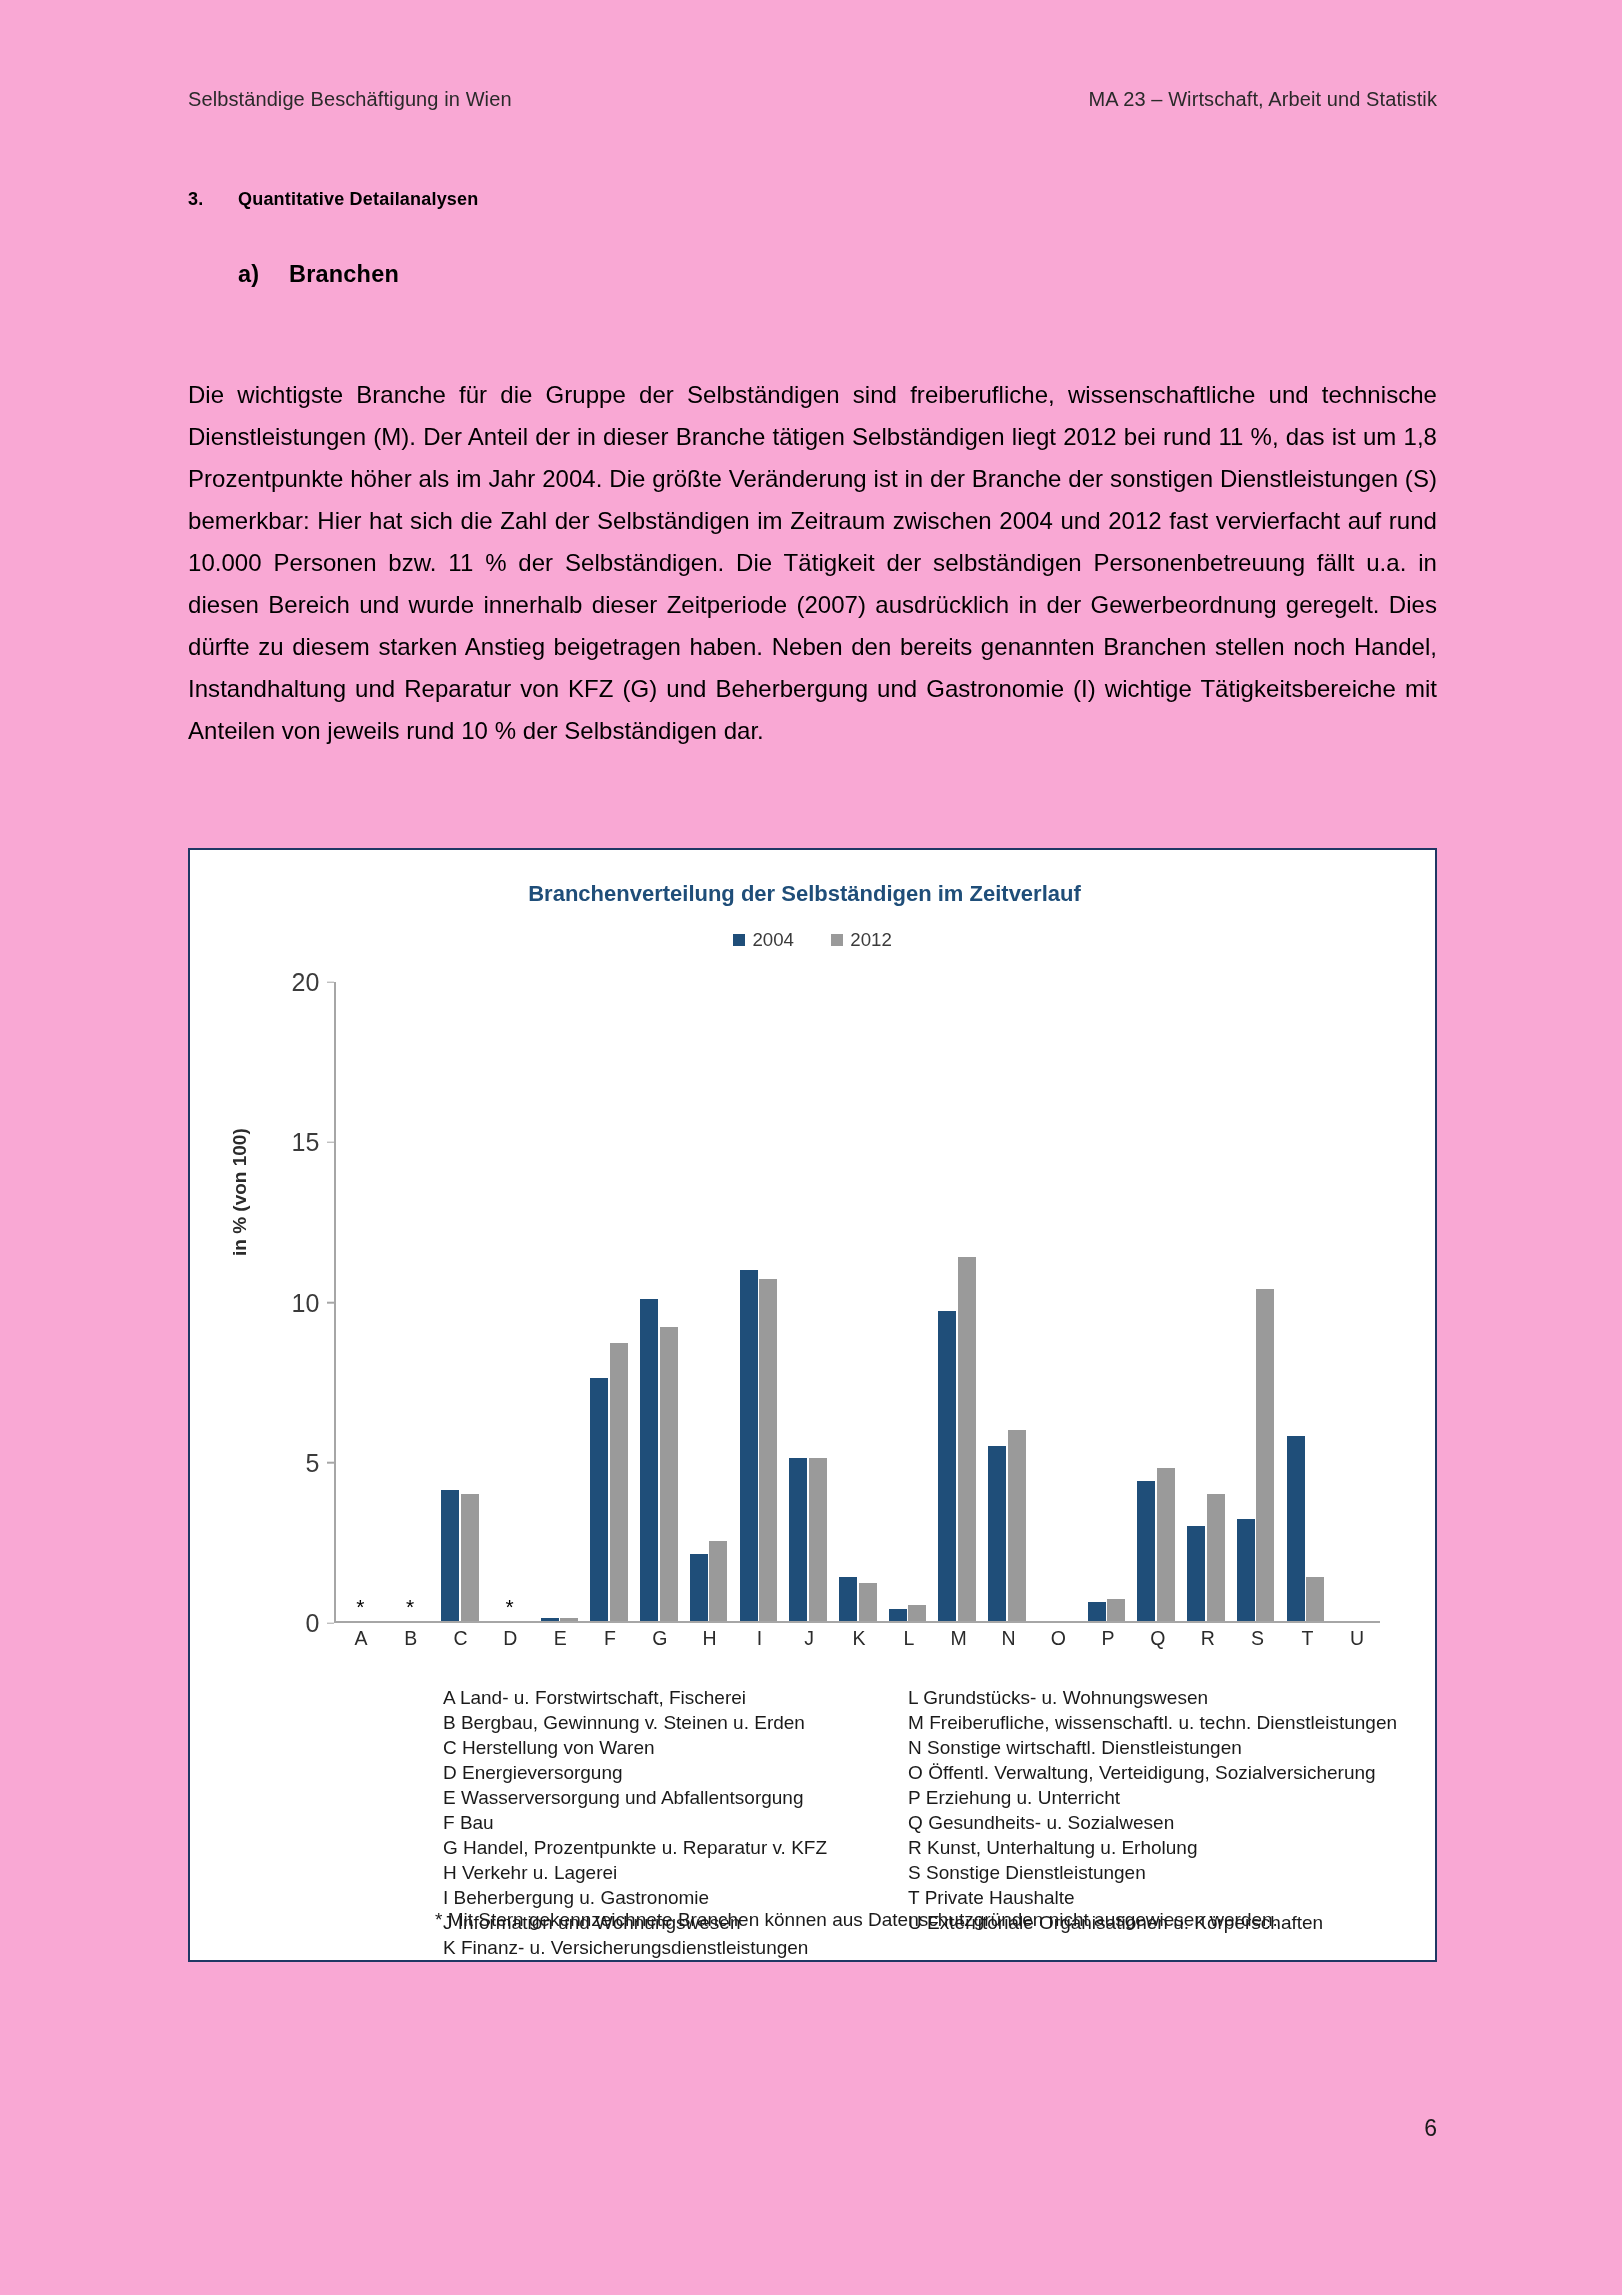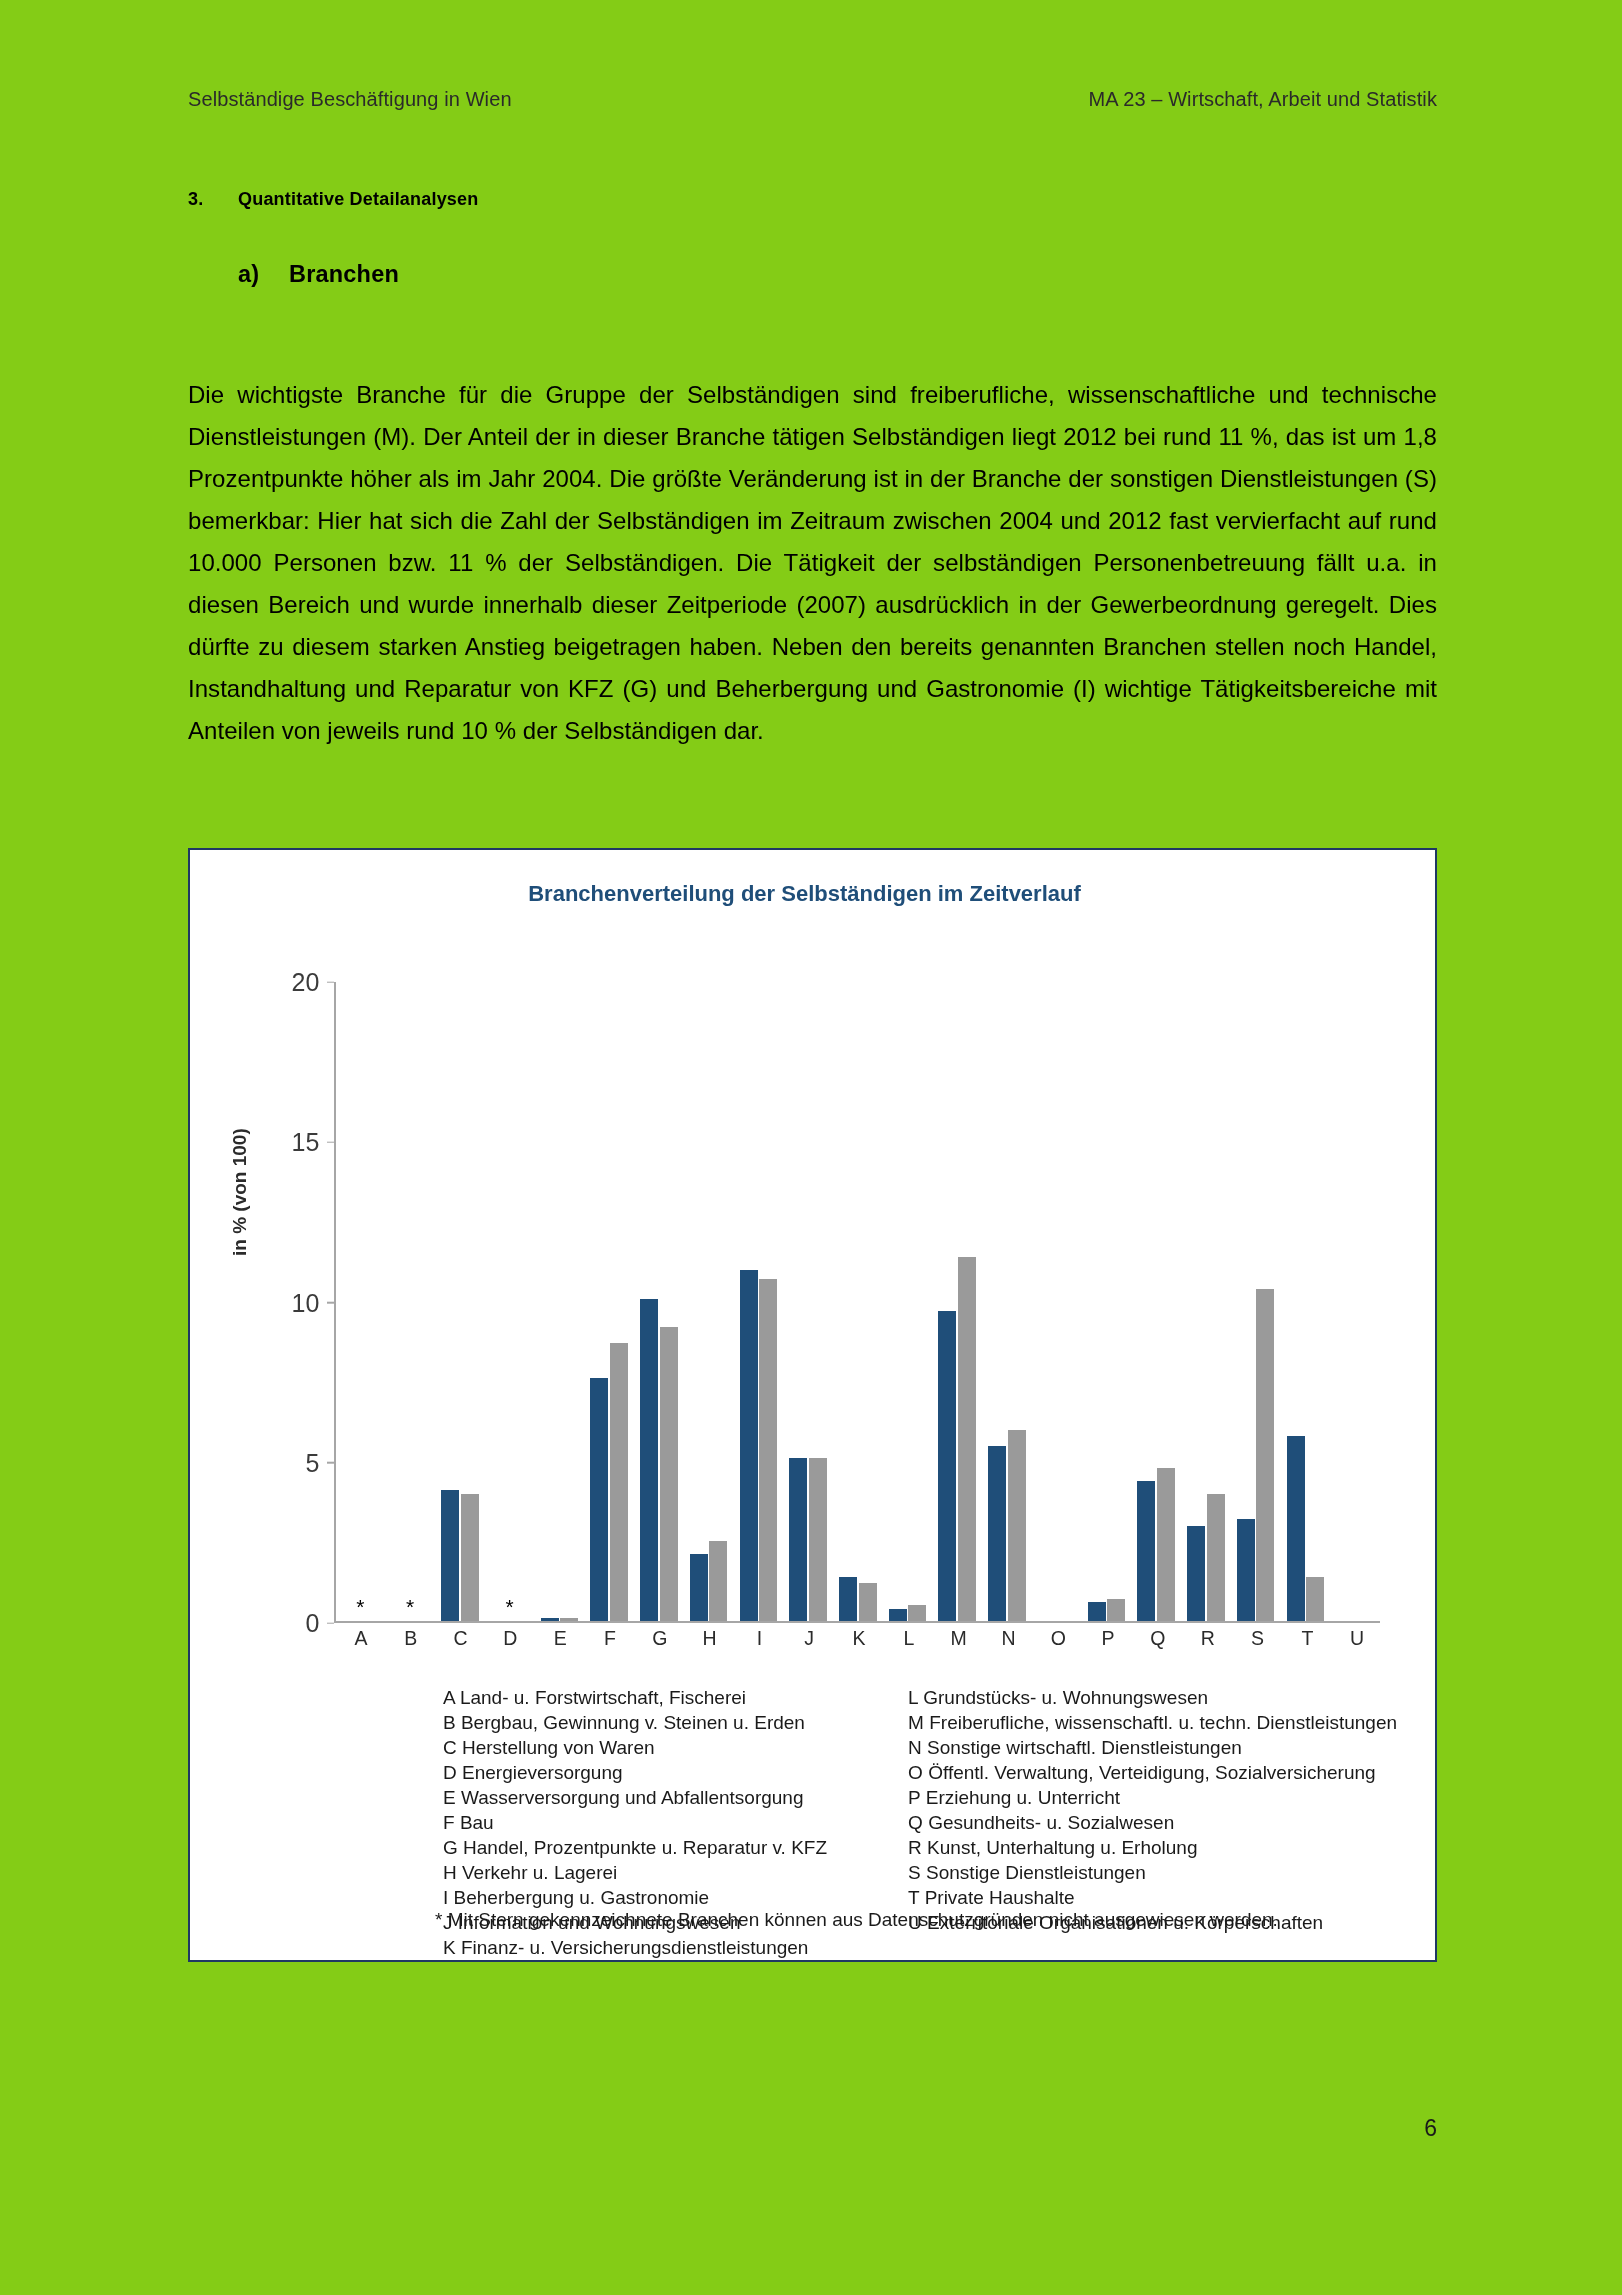--- a/index.html
+++ b/index.html
@@ -13,21 +13,21 @@
     font-family: "Liberation Sans", sans-serif;
     color: #000000;
     position: relative;
     overflow: hidden;
   }
   .page {
     position: absolute;
     left: 0; top: 0;
     width: 1622px;
     height: 2295px;
-    background: #84cc16;
+    background: #f9a8d4;
   }
   
   .header {
     position: absolute;
     left: 188px;
     top: 88px;
     width: 1249px;
     display: flex;
     justify-content: space-between;
     font-size: 20px;
@@ -232,20 +232,30 @@
     <span class="num-wrap"><span class="num">a)</span></span><span>Branchen</span>
   </div>
 
   <p class="body-text">Die wichtigste Branche für die Gruppe der Selbständigen sind freiberufliche, wissenschaftliche und technische Dienstleistungen (M). Der Anteil der in dieser Branche tätigen Selbständigen liegt 2012 bei rund 11 %, das ist um 1,8 Prozentpunkte höher als im Jahr 2004. Die größte Veränderung ist in der Branche der sonstigen Dienstleistungen (S) bemerkbar: Hier hat sich die Zahl der Selbständigen im Zeitraum zwischen 2004 und 2012 fast vervierfacht auf rund 10.000 Personen bzw. 11 % der Selbständigen. Die Tätigkeit der selbständigen Personenbetreuung fällt u.a. in diesen Bereich und wurde innerhalb dieser Zeitperiode (2007) ausdrücklich in der Gewerbeordnung geregelt. Dies dürfte zu diesem starken Anstieg beigetragen haben. Neben den bereits genannten Branchen stellen noch Handel, Instandhaltung und Reparatur von KFZ (G) und Beherbergung und Gastronomie (I) wichtige Tätigkeitsbereiche mit Anteilen von jeweils rund 10 % der Selbständigen dar.</p>
 
   <div class="figure">
     <div class="fig-inner">
 
       <div class="chart-title">Branchenverteilung der Selbständigen im Zeitverlauf</div>
 
+      <div class="legend">
+        <span class="entry">
+          <span class="swatch" style="background:#1f4e79"></span>
+          <span>2004</span>
+        </span>
+        <span class="entry">
+          <span class="swatch" style="background:#9a9a9a"></span>
+          <span>2012</span>
+        </span>
+      </div>
 
       <div class="ylabel">in % (von 100)</div>
 
       <div class="plot">
         <div class="axis-y"></div>
         <div class="axis-x"></div>
 
         <div class="ytick" style="top:0%">20</div>
         <div class="ytick" style="top:25%">15</div>
         <div class="ytick" style="top:50%">10</div>

